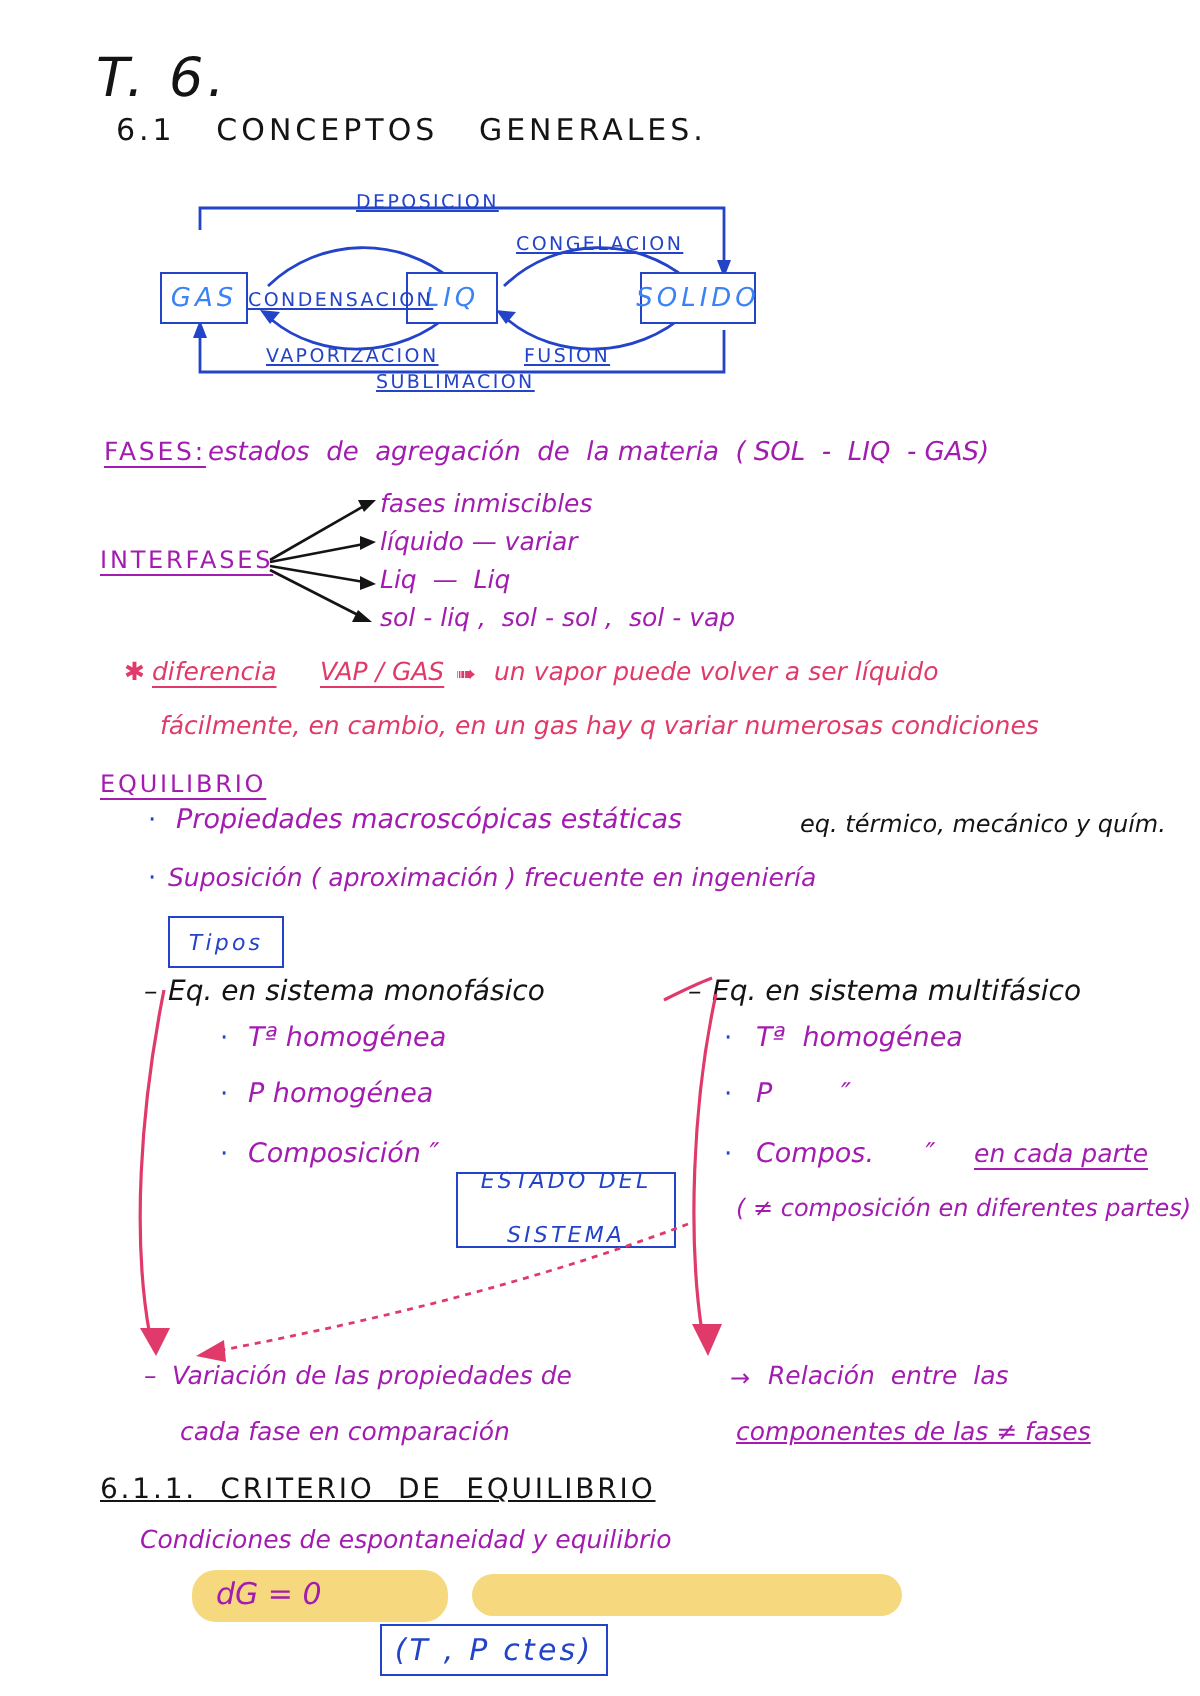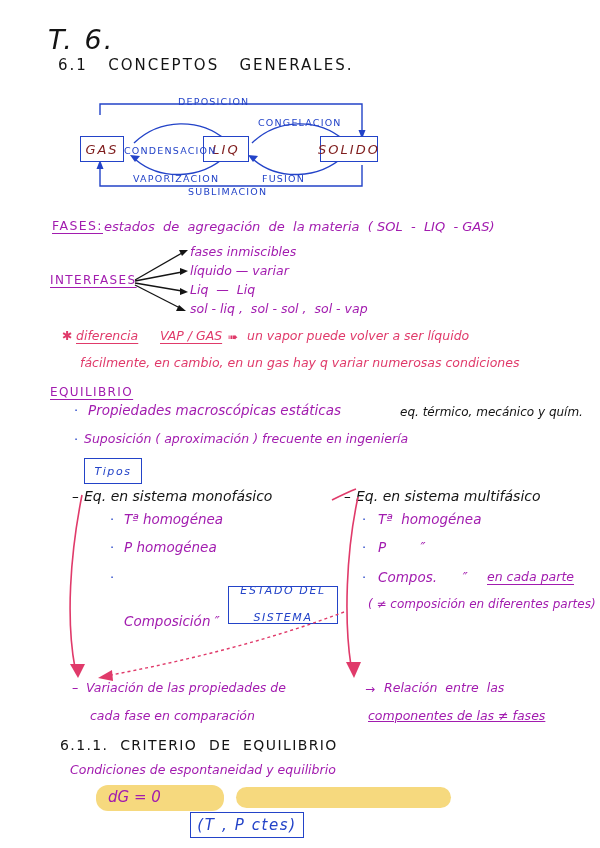--- a/index.html
+++ b/index.html
@@ -17,32 +17,32 @@
   .pink{color:#e03a6a;}
   .hand{font-family:"DejaVu Sans", sans-serif;font-style:italic;}
   .caps{letter-spacing:1.4px;}
   .u{text-decoration:underline;text-underline-offset:3px;}
 
   .title{font-size:27px;letter-spacing:2px;}
   .sub{font-size:15px;letter-spacing:2px;}
 
   
   .pbox{
-    position:absolute;border:1.6px solid #2343c8;color:#7f1d1d;
+    position:absolute;border:1.6px solid #2343c8;color:#3b82f6;
     display:flex;align-items:center;justify-content:center;
     font-size:13px;letter-spacing:2px;font-style:italic;
     background:#fff;
   }
   svg{position:absolute;left:0;top:0;overflow:visible;}
   .sl{fill:none;stroke:#2343c8;stroke-width:1.4px;}
   .slk{fill:none;stroke:#141414;stroke-width:1.3px;}
   .spk{fill:none;stroke:#e03a6a;stroke-width:1.6px;}
   .spk-d{fill:none;stroke:#e03a6a;stroke-width:1.4px;stroke-dasharray:3 3;}
 
-  .lab{position:absolute;color:#2343c8;font-size:9.5px;letter-spacing:1.2px;white-space:nowrap;}
+  .lab{position:absolute;color:#2343c8;font-size:9.5px;letter-spacing:1.2px;white-space:nowrap;text-decoration:underline;}
 
   .boxed{
     position:absolute;border:1.5px solid #2343c8;color:#2343c8;
     display:flex;flex-direction:column;align-items:center;justify-content:center;
     font-size:11px;letter-spacing:1.6px;text-align:center;font-style:italic;
   }
   .hl{
     position:absolute;background:#f6d97e;border-radius:12px;
   }
   .bulletdot{position:absolute;color:#2343c8;font-size:13px;}
@@ -134,21 +134,21 @@
   </div>
 
   <div>
     <div class="ink black hand" style="left:72px;top:490px;font-size:13.5px;">–</div>
     <div class="ink black hand" style="left:84px;top:489px;font-size:14px;">Eq. en sistema monofásico</div>
     <div class="bulletdot" style="left:110px;top:512px;">·</div>
     <div class="ink blue hand" style="left:124px;top:513px;font-size:13.5px;">Tª homogénea</div>
     <div class="bulletdot" style="left:110px;top:540px;">·</div>
     <div class="ink blue hand" style="left:124px;top:541px;font-size:13.5px;">P homogénea</div>
     <div class="bulletdot" style="left:110px;top:570px;">·</div>
-    <div class="ink blue hand" style="left:124px;top:571px;font-size:13.5px;margin-top:44px;">Composición ″</div>
+    <div class="ink blue hand" style="left:124px;top:571px;font-size:13.5px;">Composición ″</div>
   </div>
 
   <div>
     <div class="ink black hand" style="left:344px;top:490px;font-size:13.5px;">–</div>
     <div class="ink black hand" style="left:356px;top:489px;font-size:14px;">Eq. en sistema multifásico</div>
     <div class="bulletdot" style="left:362px;top:512px;">·</div>
     <div class="ink blue hand" style="left:378px;top:513px;font-size:13.5px;">Tª  homogénea</div>
     <div class="bulletdot" style="left:362px;top:540px;">·</div>
     <div class="ink blue hand" style="left:378px;top:541px;font-size:13.5px;">P        ″</div>
     <div class="bulletdot" style="left:362px;top:570px;">·</div>
@@ -181,21 +181,21 @@
     <div class="ink blue hand" style="left:86px;top:682px;font-size:12.5px;">Variación de las propiedades de</div>
     <div class="ink blue hand" style="left:90px;top:710px;font-size:12.5px;">cada fase en comparación</div>
   </div>
 
   <div>
     <div class="ink blue hand" style="left:365px;top:683px;font-size:12px;">→</div>
     <div class="ink blue hand" style="left:384px;top:682px;font-size:12.5px;">Relación  entre  las</div>
     <div class="ink blue hand" style="left:368px;top:710px;font-size:12.5px;text-decoration:underline;">componentes de las ≠ fases</div>
   </div>
 
-  <div class="ink black caps" style="left:60px;top:738px;font-size:14px;">6.1.1.  CRITERIO  DE  EQUILIBRIO</div>
+  <div class="ink black caps" style="left:50px;top:738px;font-size:14px;text-decoration:underline;">6.1.1.  CRITERIO  DE  EQUILIBRIO</div>
   <div class="ink blue hand" style="left:70px;top:764px;font-size:12.5px;">Condiciones de espontaneidad y equilibrio</div>
 
   <div class="hl" style="left:96px;top:785px;width:128px;height:26px;"></div>
   <div class="hl" style="left:236px;top:787px;width:215px;height:21px;"></div>
 
   <div class="ink blue hand" style="left:108px;top:790px;font-size:15px;">dG = 0</div>
 
   <div class="boxed" style="left:190px;top:812px;width:112px;height:24px;font-size:15px;">
     <span>(T , P ctes)</span>
   </div>

